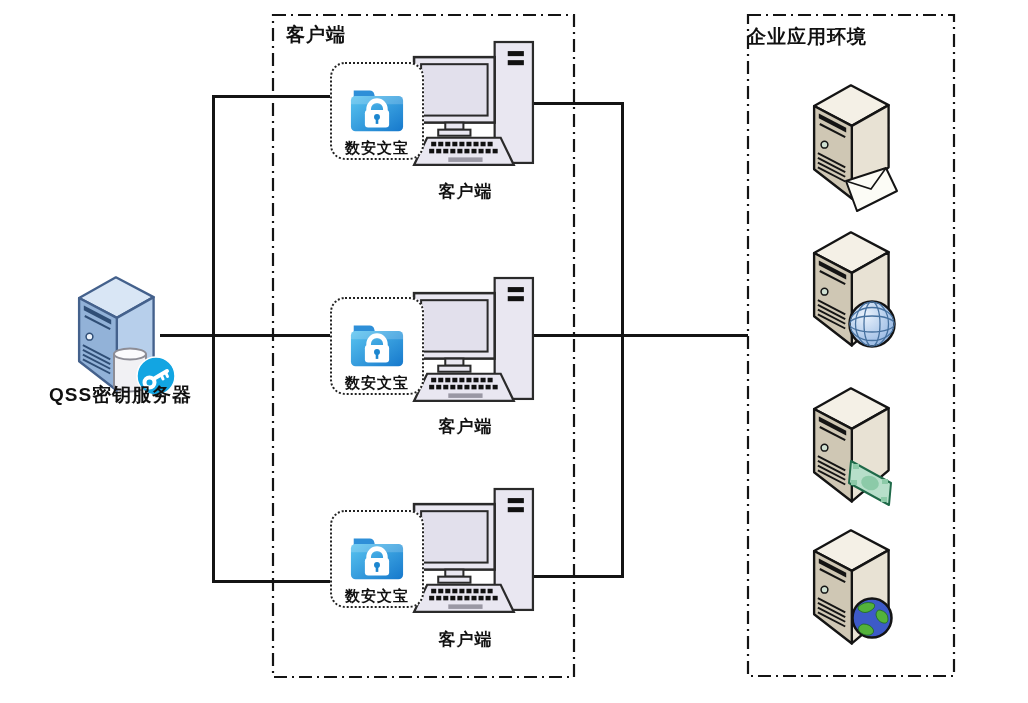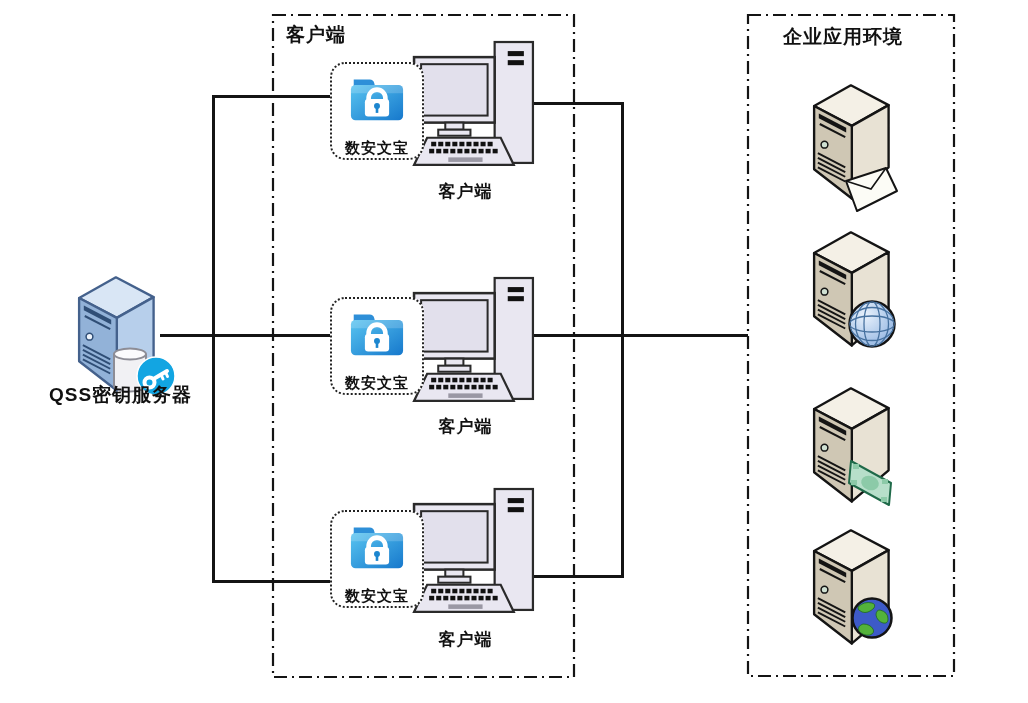--- a/index.html
+++ b/index.html
@@ -4,21 +4,21 @@
 <style>
   html,body{margin:0;padding:0;background:#fff;}
   .stage{position:relative;width:1028px;height:703px;background:#ffffff;overflow:hidden;
          font-family:"Liberation Sans","DejaVu Sans",sans-serif;color:#111;}
   .abs{position:absolute;}
   .line{position:absolute;background:#141414;}
   .zone-title{position:absolute;font-size:19px;font-weight:600;letter-spacing:1px;}
   .dev-label{position:absolute;font-size:17px;font-weight:600;letter-spacing:1px;text-align:center;}
   .folder-box{position:absolute;width:94px;height:98px;background:#fff;border:2px dotted #222;
               border-radius:15px;box-sizing:border-box;display:flex;flex-direction:column;
-              align-items:center;justify-content:space-between;}
+              align-items:center;justify-content:flex-end;}
   .folder-box svg{margin-top:7px;}
   .folder-label{font-size:15px;font-weight:600;letter-spacing:1px;margin-top:3px;}
   .center{text-align:center;}
 </style>
 </head>
 <body>
 
 <div class="stage">
 
   <svg width="0" height="0" style="position:absolute">
@@ -201,21 +201,21 @@
     <svg width="62" height="54">
         <use href="#folder-lock"></use>
       </svg>
     <div class="folder-label">数安文宝</div>
   </div>
 
   <div class="dev-label" style="left:418px;top:180px;width:95px">客户端</div>
   <div class="dev-label" style="left:418px;top:415px;width:95px">客户端</div>
   <div class="dev-label" style="left:418px;top:628px;width:95px">客户端</div>
 
-  <div class="zone-title center" style="left:740px;top:24px;width:206px">企业应用环境</div>
+  <div class="zone-title center" style="left:704px;top:24px;width:206px">企业应用环境</div>
 
   <div class="abs">
     <svg class="abs" style="left:797px;top:74px" width="104" height="132">
         <use href="#tower-tan"></use>
       </svg>
     <svg class="abs" style="left:843px;top:166px" width="56" height="48">
         <use href="#envelope"></use>
       </svg>
   </div>
   <div class="abs">

